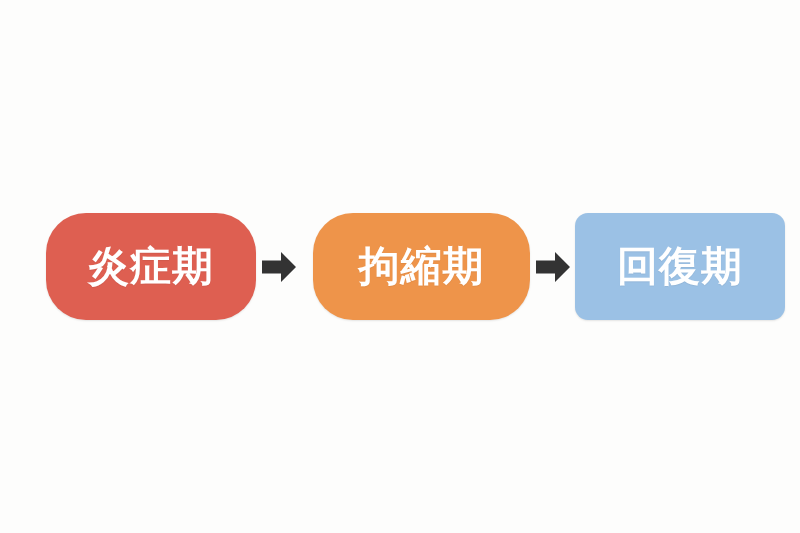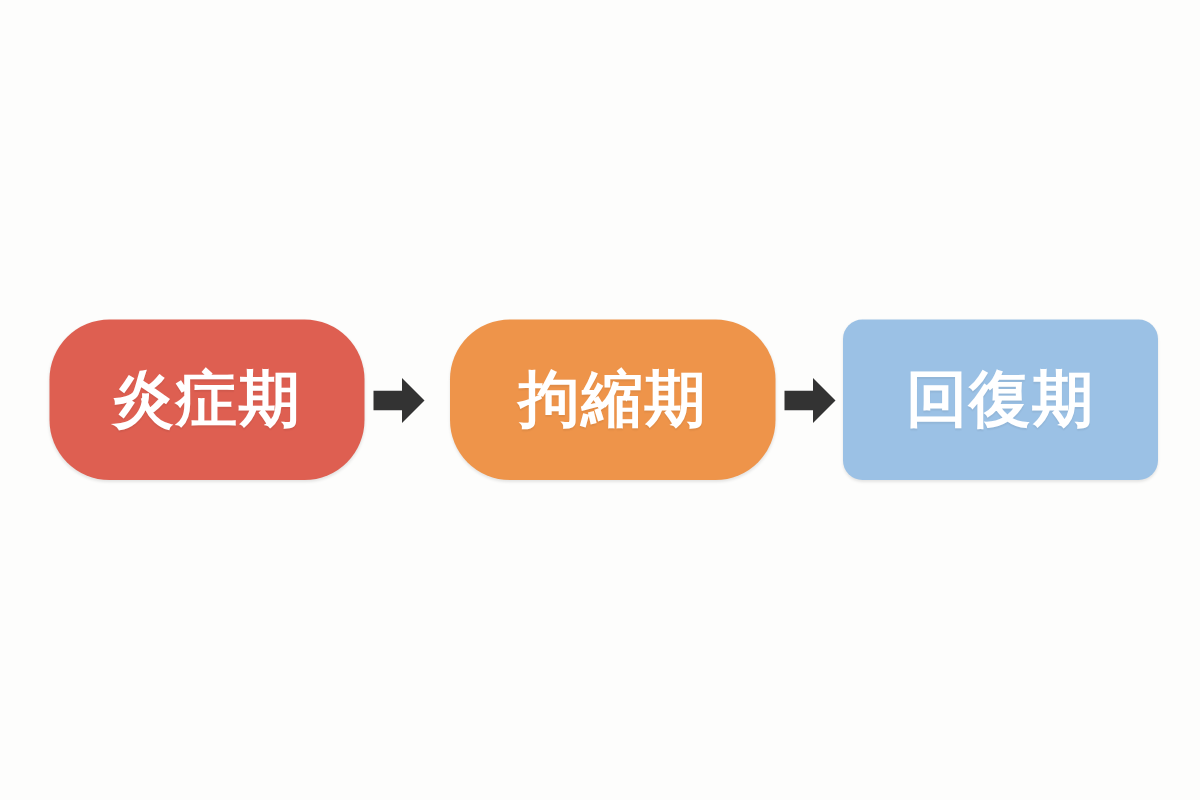--- a/index.html
+++ b/index.html
@@ -25,21 +25,22 @@
   
   .flow-row {
     position: absolute;
     left: 0;
     top: 213px;
     width: 768px;
     height: 107px;
     display: flex;
     flex-direction: row;
     align-items: center;
-    justify-content: flex-start;
+    justify-content: flex-end;
+    padding-left: 17px;
   }
 
   .spacer-left { width: 33px; flex: 0 0 33px; height: 1px; }
 
   
   .stage {
     position: relative;
     height: 107px;
     border-radius: 40px;
     display: flex;

